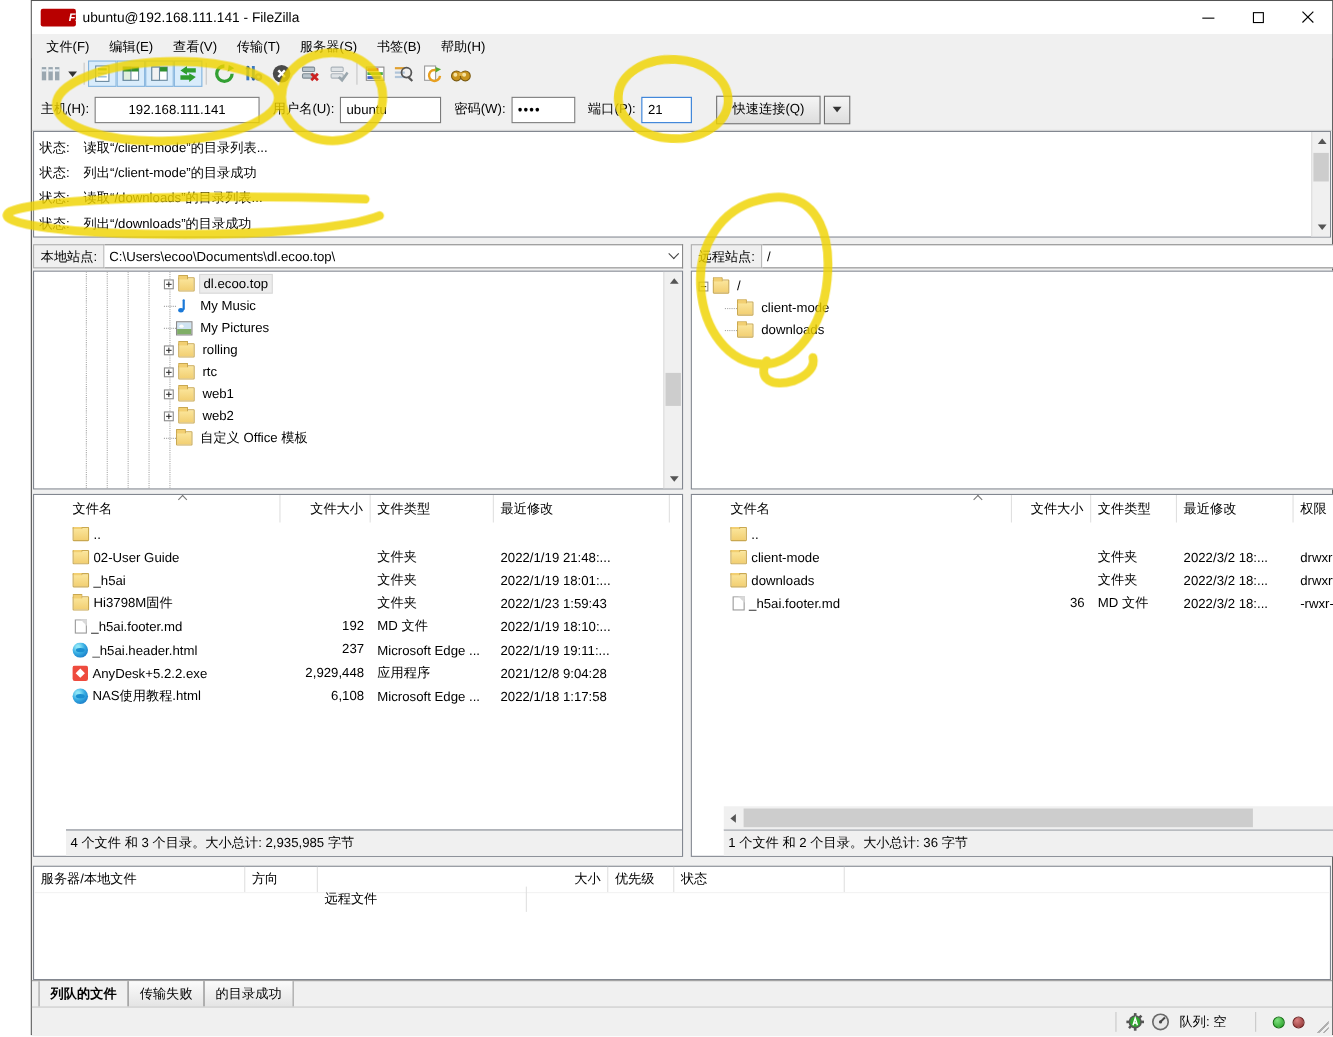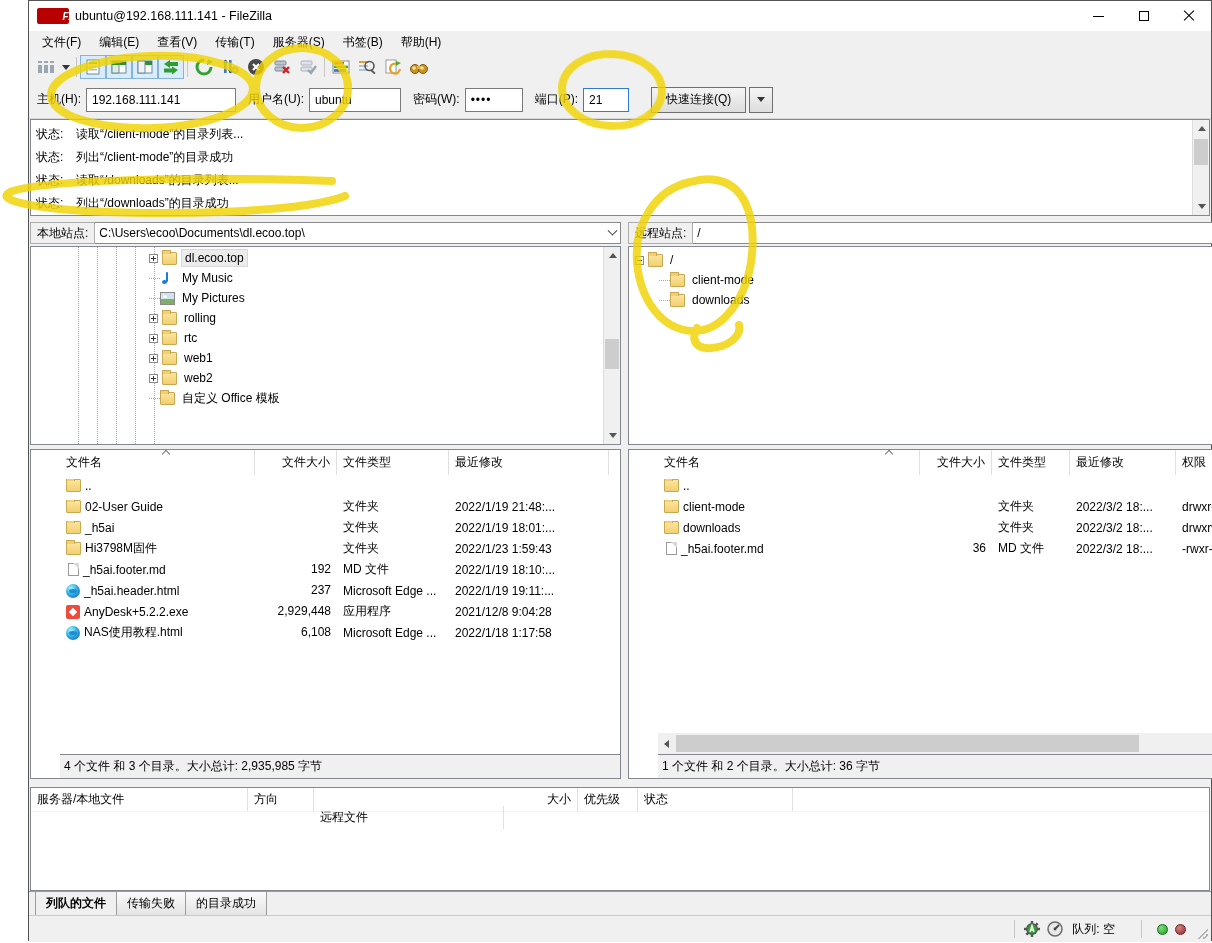--- a/index.html
+++ b/index.html
@@ -27,21 +27,21 @@
   .tbtn { width:26px; height:24px; display:flex; align-items:center; justify-content:center; flex:none; }
   .tbtn.pressed { background:#d9ecfb; border:1px solid #84b4dd; }
   .tsep { width:1px; height:20px; background:#c6c6c6; margin:0 3px; flex:none; }
   .dd-arrow { width:0; height:0; border-left:4px solid transparent; border-right:4px solid transparent; border-top:5px solid #333; }
   .tbtn svg { display:block; }
 
   
   .quickbar { height:38px; display:flex; align-items:center; padding-left:6px; flex:none; border-bottom:1px solid #d7d7d7; }
   .qlabel { margin:0 5px 0 12px; white-space:nowrap; }
   .qinput { height:24px; border:1px solid #7b7b7b; background:#fff; padding:0 5px; font-size:12px; font-family:inherit; }
-  .host { width:150px; } .user { width:92px; } .pass { width:58px; letter-spacing:1px; } .port { width:46px; border:1px solid #2f7cd6; }
+  .host { width:150px;text-align:center; } .user { width:92px; } .pass { width:58px; letter-spacing:1px; } .port { width:46px; border:1px solid #2f7cd6; }
   .qconnect { height:26px; margin-left:22px; padding:0 14px; border:1px solid #707070; background:linear-gradient(#f5f5f5,#dddddd); font-size:12px; font-family:inherit; }
   .qdrop { width:24px; height:26px; margin-left:3px; border:1px solid #707070; background:linear-gradient(#f5f5f5,#dddddd); display:flex; align-items:center; justify-content:center; }
 
   
   .logpane { height:97px; margin:0 1px; background:#fff; border:1px solid #828790; position:relative; padding:3px 20px 0 5px; flex:none; }
   .logline { display:flex; line-height:23px; white-space:nowrap; }
   .loglabel { width:40px; flex:none; }
 
   
   .vscroll { position:absolute; top:0; right:0; bottom:0; width:17px; background:#f0f0f0; }
@@ -101,21 +101,21 @@
   .frow { height:21px; display:flex; align-items:center; white-space:nowrap; }
   .fcell { padding:0 6px; overflow:hidden; white-space:nowrap; flex:none; display:flex; align-items:center; }
   .num { justify-content:flex-end; text-align:right; display:block; line-height:21px; }
   .l-name{width:195px;} .l-size{width:82px;} .l-type{width:112px;} .l-mod{width:160px;}
   .r-name{width:262px;} .r-size{width:72px;} .r-type{width:78px;} .r-mod{width:106px;} .r-perm{flex:1;width:auto;}
   .lfooter { height:24px; background:#f0f0f0; border-top:1px solid #828790; display:flex; align-items:center; padding:0 4px; flex:none; white-space:nowrap; }
 
   
   .queuepanel { margin:6px 1px 0; height:104px; background:#fff; border:1px solid #828790; flex:none; }
   .qheader { height:24px; display:flex; align-items:center; border-bottom:1px solid #f2f2f2; }
-  .q1{width:217px;} .q2{width:66px;} .q3{width:190px;margin-top:36px;} .q4{width:74px;} .q5{width:60px;} .q6{width:155px;}
+  .q1{width:192px;} .q2{width:66px;} .q3{width:190px;margin-top:36px;} .q4{width:74px;} .q5{width:60px;} .q6{width:155px;}
   .tabsrow { height:24px; display:flex; align-items:flex-start; padding-left:6px; border-top:1px solid #9b9b9b; background:#f0f0f0; flex:none; }
   .tab { padding:3px 10px 4px; border:1px solid #9b9b9b; border-top:none; background:linear-gradient(#fbfbfb,#e3e3e3); margin-right:-1px; }
   .tab.active { background:#f0f0f0; font-weight:bold; border-bottom-color:#f0f0f0; }
 
   
   .statusbar { margin-top:auto; height:27px; background:#f0f0f0; border-top:1px solid #c8c8c8; display:flex; align-items:center; flex:none; }
   .sb-right { margin-left:auto; display:flex; align-items:center; height:100%; }
   .sb-sep { width:1px; height:18px; background:#c8c8c8; margin:0 8px; }
   .light { width:11px; height:11px; border-radius:50%; margin-left:7px; }
   .light.green { background:radial-gradient(circle at 35% 30%, #7fe07f, #1f9b1f); border:1px solid #157015; }

